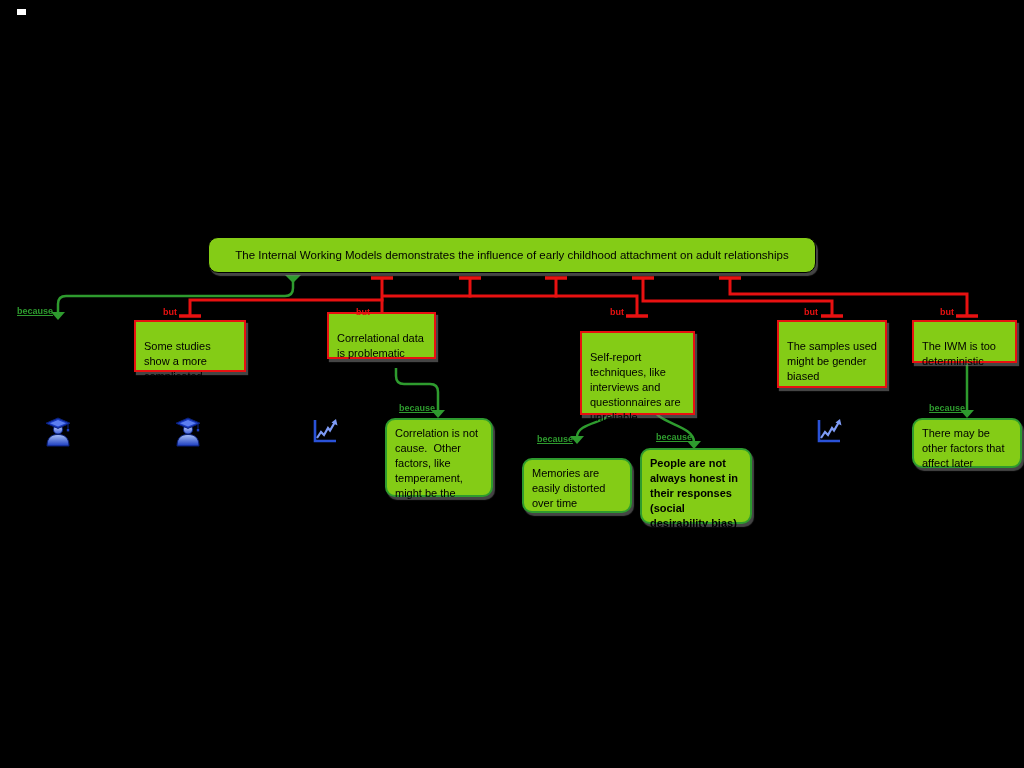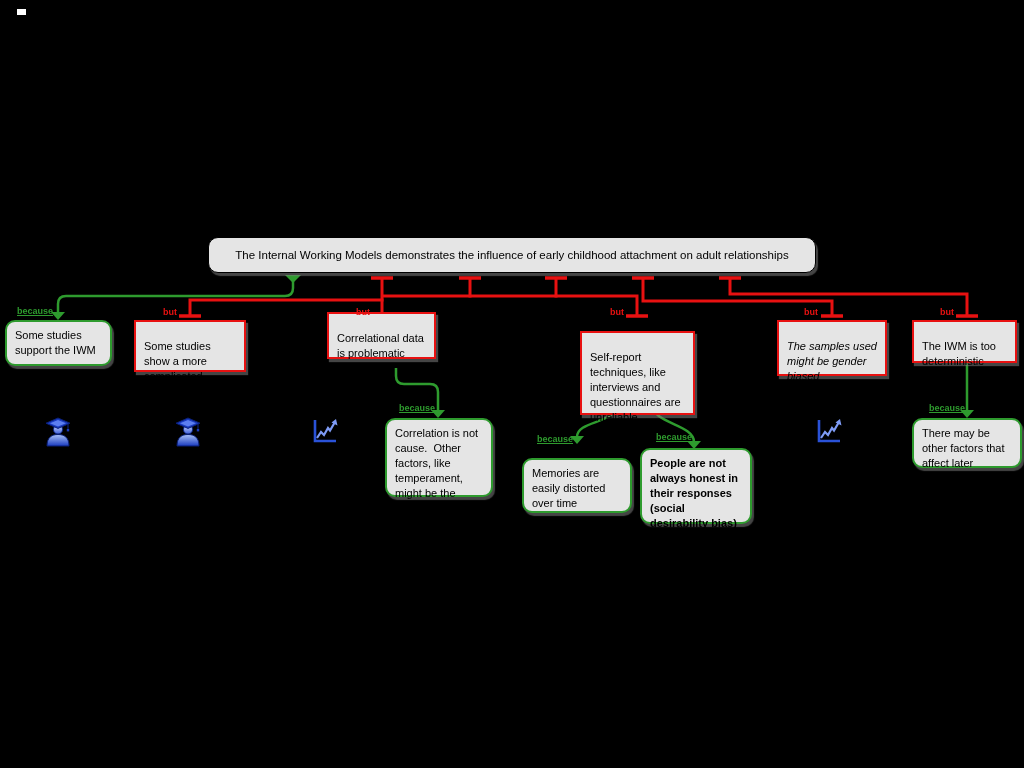--- a/index.html
+++ b/index.html
@@ -2,21 +2,21 @@
 <html><head>
 <meta charset="utf-8">
 <style>
   html,body{margin:0;padding:0;}
   body{
     width:1024px;height:768px;background:#000;overflow:hidden;
     font-family:"Liberation Sans", sans-serif;position:relative;
   }
   #canvas{position:absolute;inset:0;width:1024px;height:768px;}
   .node{
-    position:absolute;background:#e5e5e5;color:#000;
+    position:absolute;background:#84cc16;color:#000;
     font-size:11px;line-height:15px;white-space:pre-wrap;
     box-shadow:2px 3px 1px rgba(125,125,125,.55);
     box-sizing:border-box;
   }
   .claim{
     border:1.5px solid #000;border-radius:10px;
     display:flex;align-items:center;justify-content:center;
     text-align:center;font-size:11.5px;
   }
   .objection{border:2.5px solid #e81111;border-radius:0;padding:17px 8px;}
@@ -79,30 +79,29 @@
       <polygon points="51,312 65,312 58,320"></polygon>
       <polygon points="431,410 445,410 438,418"></polygon>
       <polygon points="570,436 584,436 577,444"></polygon>
       <polygon points="687,441 701,441 694,449"></polygon>
       <polygon points="960,410 974,410 967,418"></polygon>
     </g>
   </svg>
 
   <div class="node claim" style="left:208px;top:237px;width:608px;height:36px;">The Internal Working Models demonstrates the influence of early childhood attachment on adult relationships</div>
 
-  <div class="node reason" style="left:5px;top:320px;width:107px;height:46px;">Some studies support the IWM</div>
   <div class="node reason" style="left:385px;top:418px;width:108px;height:79px;">Correlation is not cause.  Other factors, like temperament, might be the cause.</div>
   <div class="node reason" style="left:522px;top:458px;width:110px;height:55px;">Memories are easily distorted over time</div>
   <div class="node reason" style="left:640px;top:448px;width:112px;height:76px;font-weight:bold;">People are not always honest in their responses (social desirability bias)</div>
   <div class="node reason" style="left:912px;top:418px;width:110px;height:50px;">There may be other factors that affect later relationships</div>
 
   <div class="node objection" style="left:134px;top:320px;width:112px;height:52px;">Some studies show a more complicated picture</div>
   <div class="node objection" style="left:327px;top:312px;width:109px;height:47px;">Correlational data is problematic</div>
   <div class="node objection" style="left:580px;top:331px;width:115px;height:84px;">Self-report techniques, like interviews and questionnaires are unreliable.</div>
-  <div class="node objection" style="left:777px;top:320px;width:110px;height:56px;font-style:italic;">The samples used might be gender biased</div>
+  <div class="node objection" style="left:777px;top:320px;width:110px;height:68px;">The samples used might be gender biased</div>
   <div class="node objection" style="left:912px;top:320px;width:105px;height:43px;">The IWM is too deterministic</div>
 
   <div class="linklabel because-label" style="left:17px;top:306px;">because</div>
   <div class="linklabel because-label" style="left:399px;top:403px;">because</div>
   <div class="linklabel because-label" style="left:537px;top:434px;">because</div>
   <div class="linklabel because-label" style="left:656px;top:432px;">because</div>
   <div class="linklabel because-label" style="left:929px;top:403px;">because</div>
 
   <div class="linklabel but-label" style="left:163px;top:307px;">but</div>
   <div class="linklabel but-label" style="left:356px;top:307px;">but</div>

